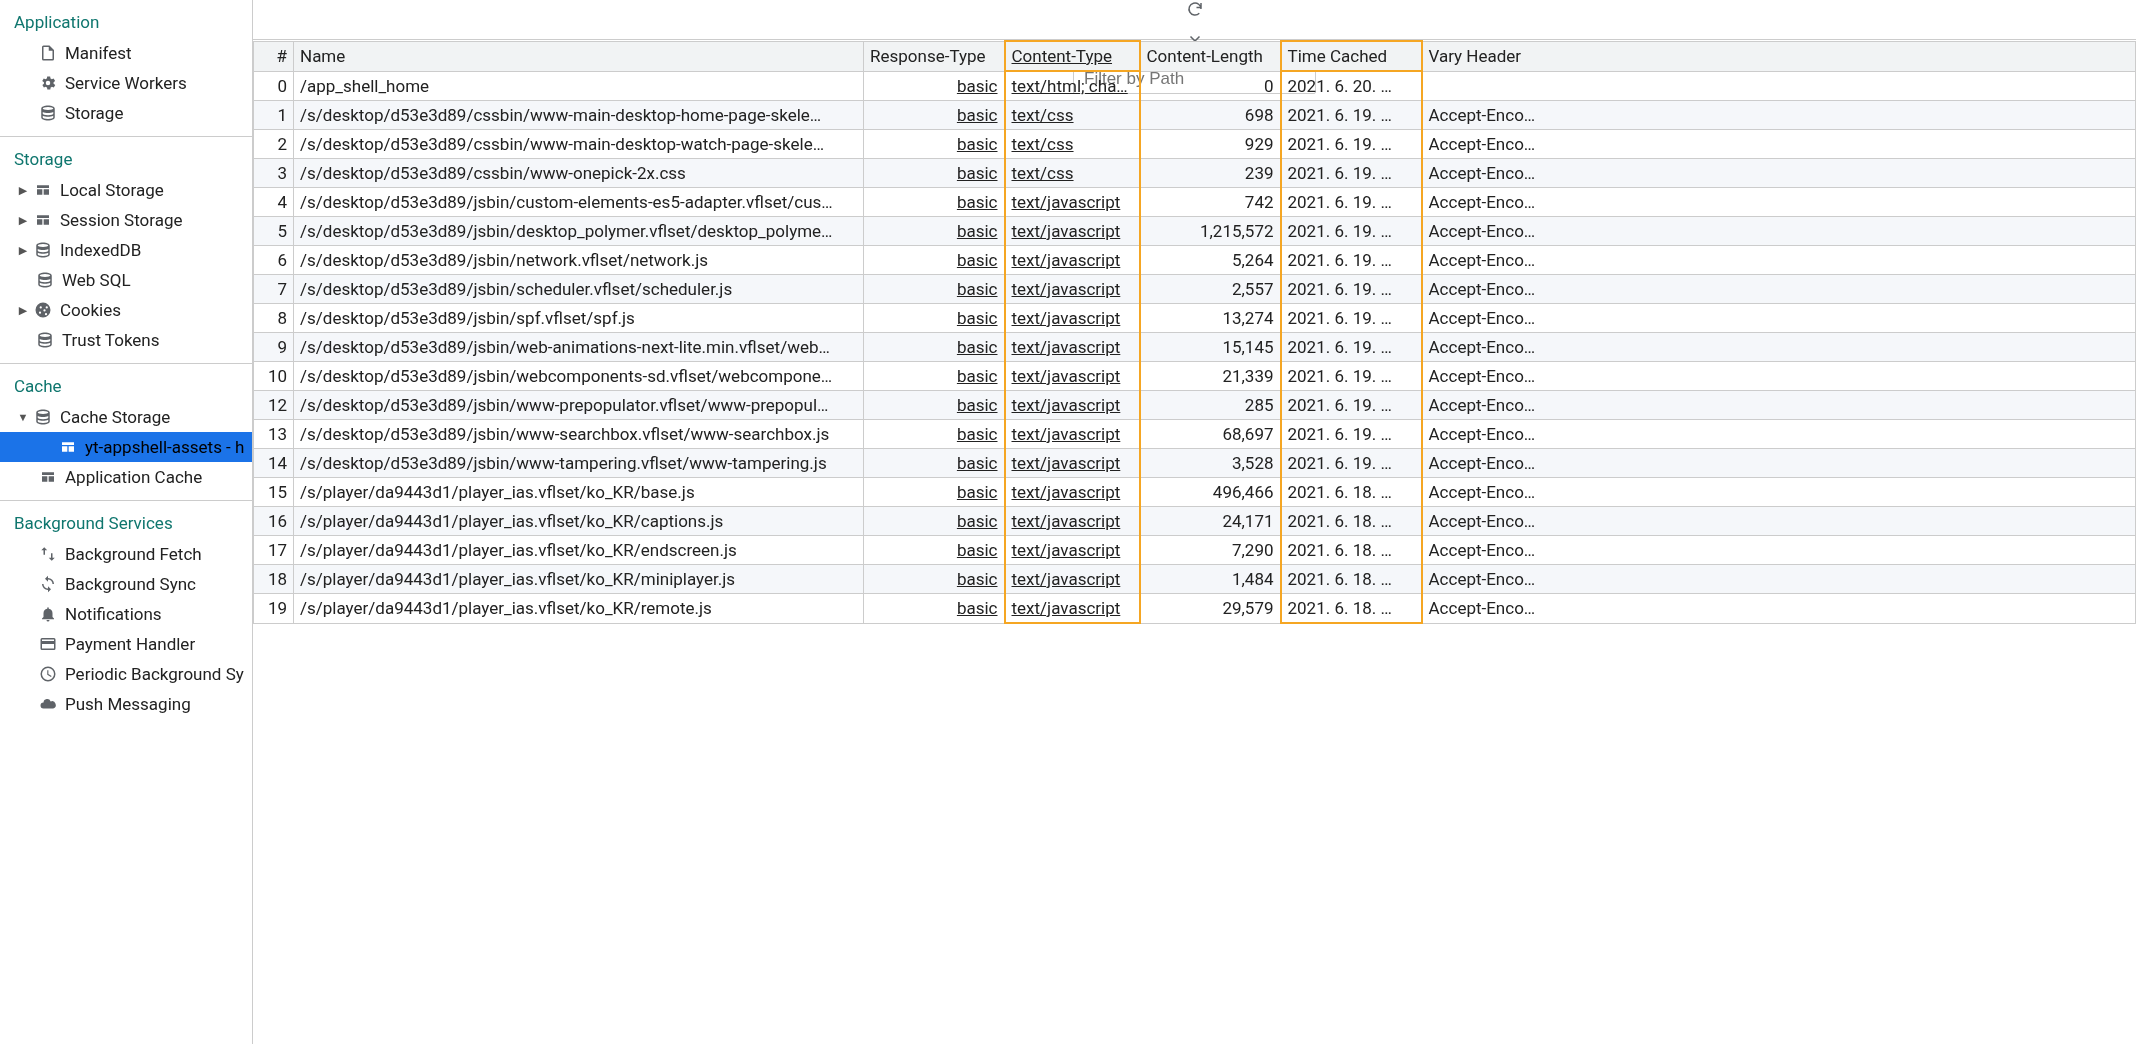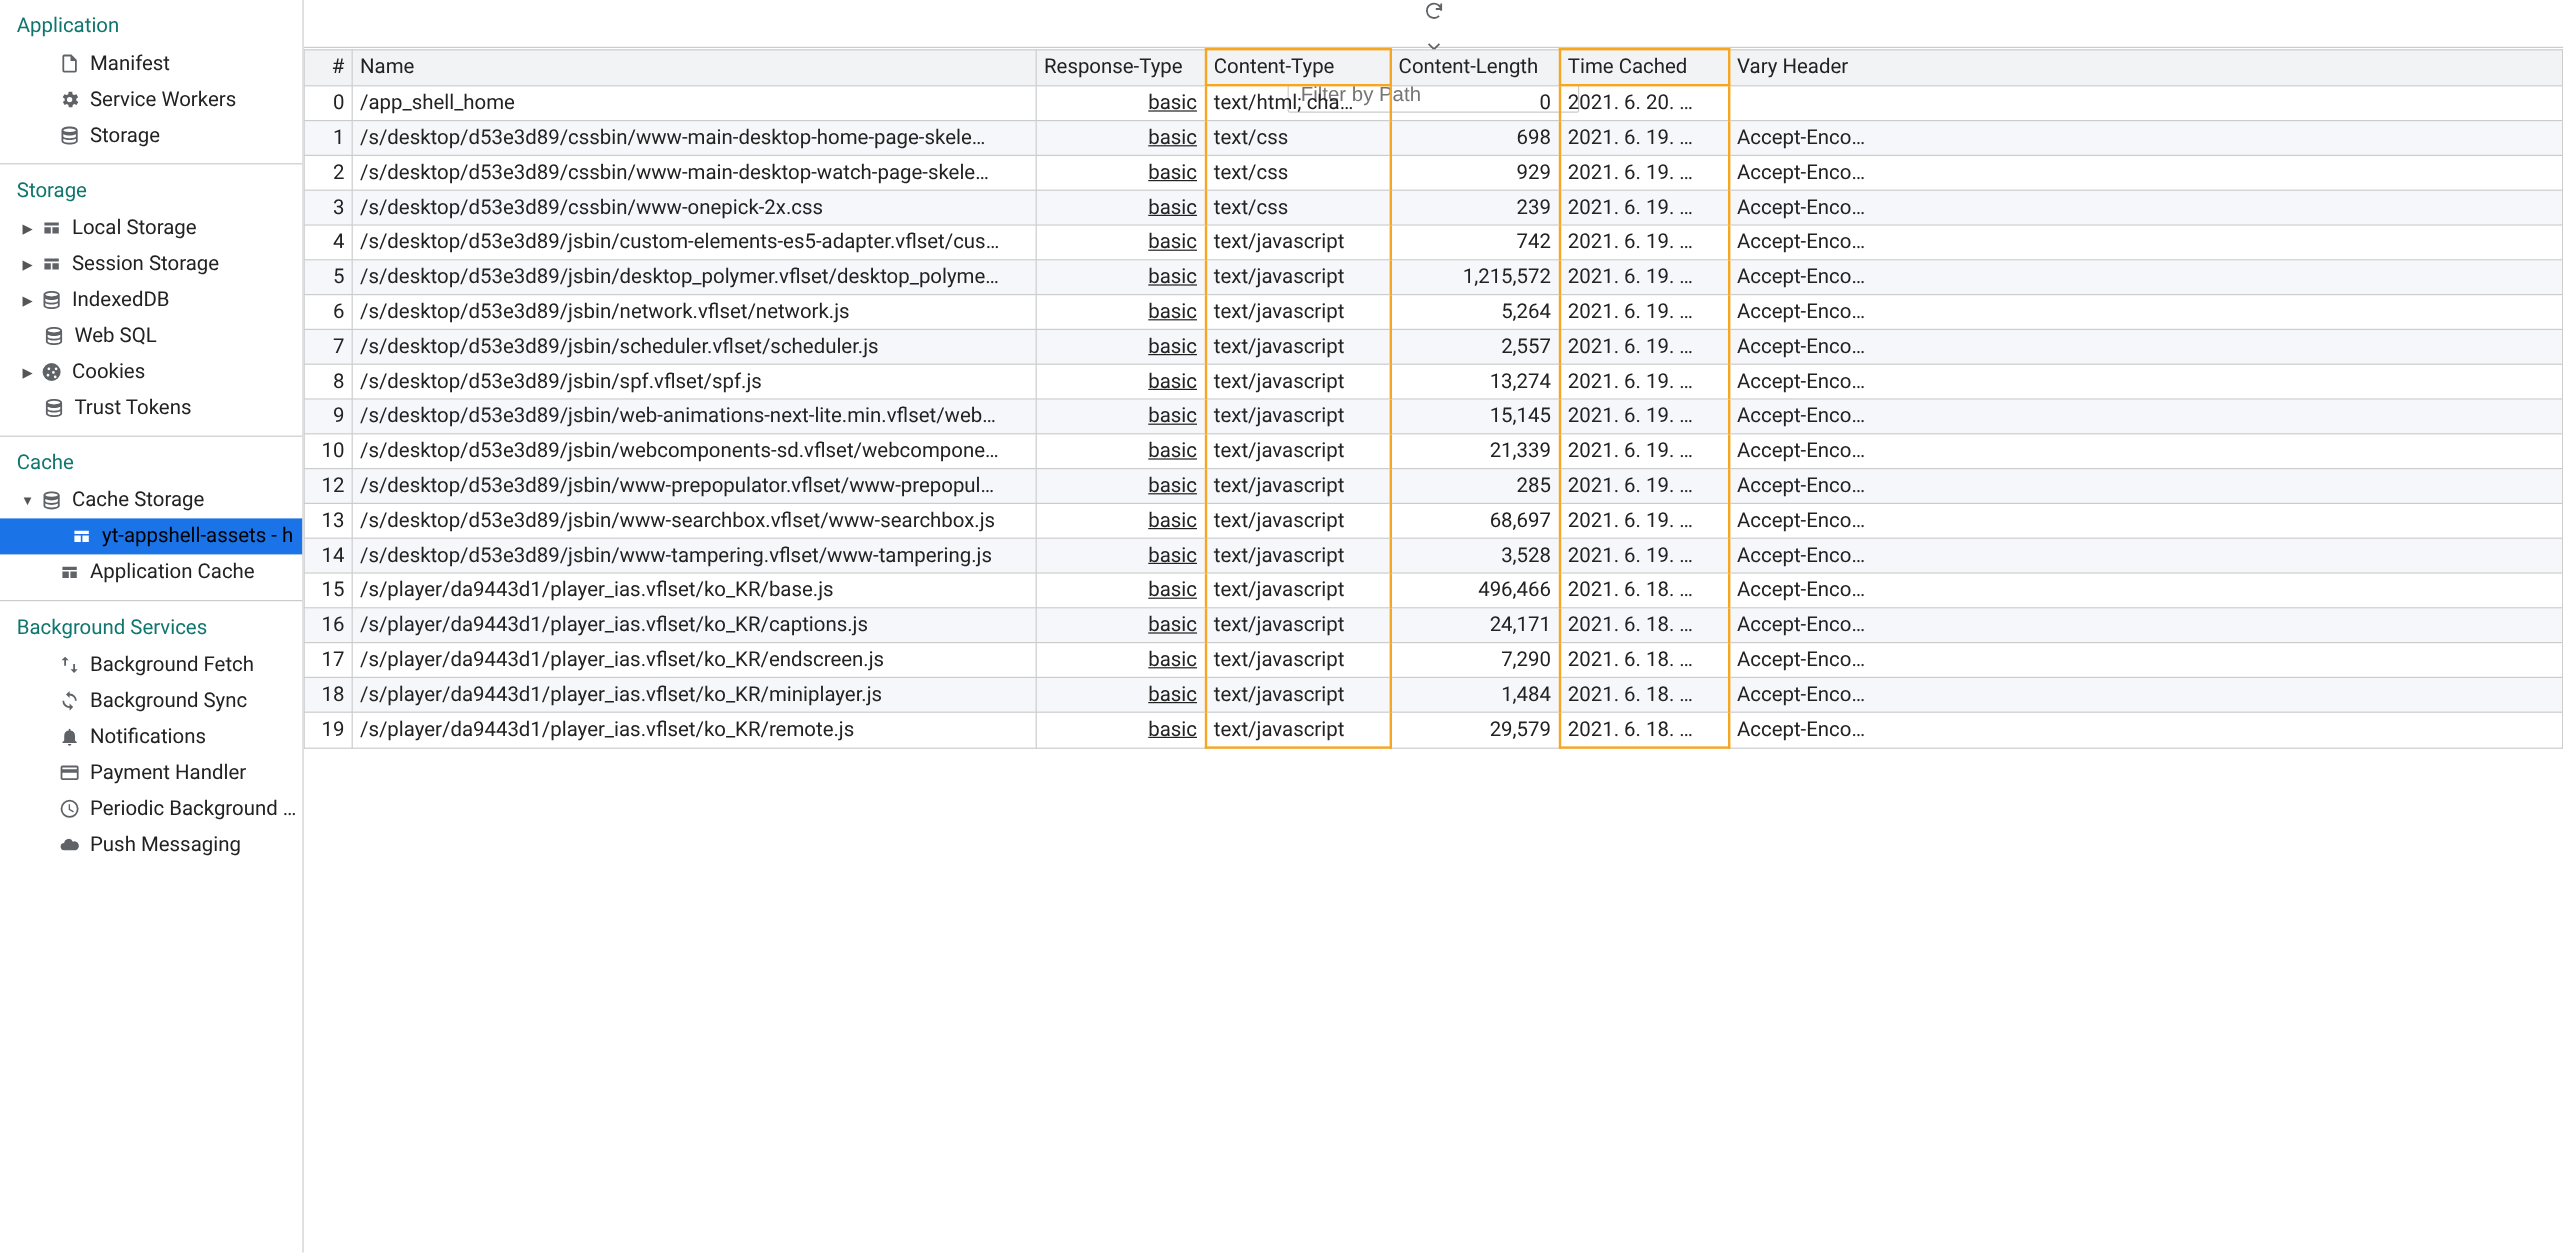--- a/index.html
+++ b/index.html
@@ -31,21 +31,21 @@
 }
 .tree-item {
   display: flex;
   align-items: center;
   padding: 5px 0 5px 18px;
   gap: 7px;
   white-space: nowrap;
   overflow: hidden;
   cursor: default;
 }
-.tree-item.indent1 { padding-left: 48px; }
+.tree-item.indent1 { padding-left: 38px; }
 .tree-item.indent2 { padding-left: 58px; }
 .tree-item.selected {
   background: #1b73e8;
   color: #000000;
 }
 .tree-item .arrow {
   width: 10px;
   height: 10px;
   display: inline-flex;
   align-items: center;
@@ -121,21 +121,21 @@
   background: #f1f3f4;
   font-weight: 400;
   color: #222;
 }
 th.highlight {
   border: 2px solid #f5a623;
 }
 .col-idx { width: 40px; text-align: right; }
 .col-name { width: 570px; }
 .col-resp { width: 141px; text-align: right;}
-.col-ctype { width: 154px; text-align:left;}
+.col-ctype { width: 135px; text-align:left;text-decoration:underline;}
 .col-clen { width: 141px; text-align: right;}
 .col-time { width: 141px; text-align:left;}
 .col-vary { width: auto; text-align:left;}
 td.col-idx { text-align:right; color:#222;}
 td.col-resp { text-align:right;text-decoration:underline;}
 td.col-clen { text-align:right;}
 tbody tr:nth-child(even) td { background: #f5f7fa; }
 td.hl-left { border-left: 2px solid #f5a623; }
 td.hl-right { border-right: 2px solid #f5a623; }
 tbody tr:last-child td.hl-left,

